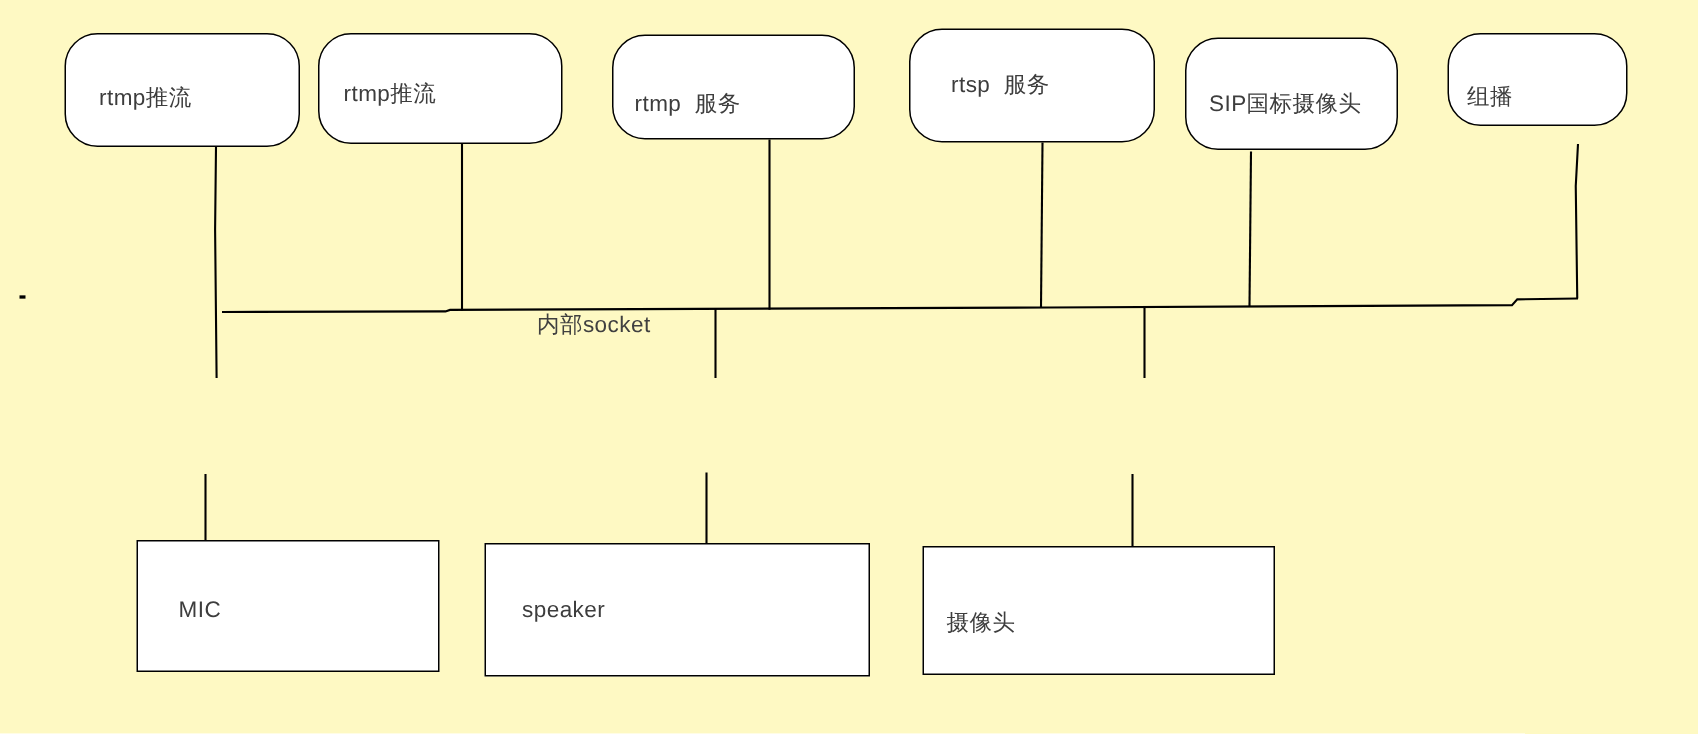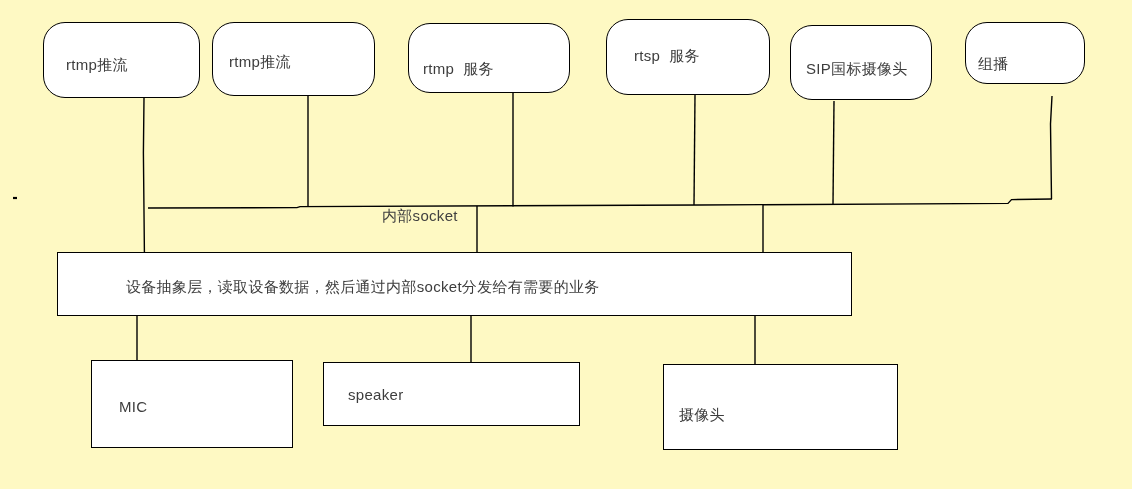--- a/index.html
+++ b/index.html
@@ -48,30 +48,29 @@
   #n-top-5 { left: 965px; top: 22px; width: 120px; height: 62px; padding: 22px 4px 0 12px; }
 
   
   .bus-label {
     position: absolute;
     left: 358px;
     top: 207px;
     color: #404040;
     font-size: 15px;
     letter-spacing: 0.3px;
-    margin-left: 24px;
   }
 
   
   #n-mid { left: 57px; top: 252px; width: 795px; height: 64px; padding: 6px 6px 0 68px; font-size: 15px; }
 
   
   #n-bot-0 { left: 53px;  top: 360px; width: 202px; height: 88px; padding: 4px 4px 0 27px; margin-left: 38px; }
-  #n-bot-1 { left: 323px; top: 362px; width: 257px; height: 64px; padding: 0 4px 0 24px; }
-  #n-bot-2 { left: 615px; top: 364px; width: 235px; height: 86px; padding: 16px 4px 0 15px; margin-left: 48px; }
+  #n-bot-1 { left: 323px; top: 362px; width: 257px; height: 89px; padding: 0 4px 0 24px; }
+  #n-bot-2 { left: 615px; top: 364px; width: 235px; height: 86px; padding: 16px 4px 0 15px; }
 </style>
 </head>
 <body>
 
 <div class="canvas">
 
   <svg class="wires" viewBox="0 0 1132 489" xmlns="http://www.w3.org/2000/svg">
 
     <path d="M144 98 L143.4 153 L144.4 252" stroke="#000" stroke-width="1.4" fill="none"></path>
     <path d="M308 96 L308 207" stroke="#000" stroke-width="1.4" fill="none"></path>
@@ -106,23 +105,20 @@
   </div>
   <div class="node rounded" id="n-top-4">
     <span class="lbl">SIP国标摄像头</span>
   </div>
   <div class="node rounded" id="n-top-5">
     <span class="lbl">组播</span>
   </div>
 
   <div class="bus-label">内部socket</div>
 
-  <div class="node rect" id="n-mid">
-    <span class="lbl">设备抽象层，读取设备数据，然后通过内部socket分发给有需要的业务</span>
-  </div>
 
   <div class="node rect" id="n-bot-0">
     <span class="lbl">MIC</span>
   </div>
   <div class="node rect" id="n-bot-1">
     <span class="lbl">speaker</span>
   </div>
   <div class="node rect" id="n-bot-2">
     <span class="lbl">摄像头</span>
   </div>

